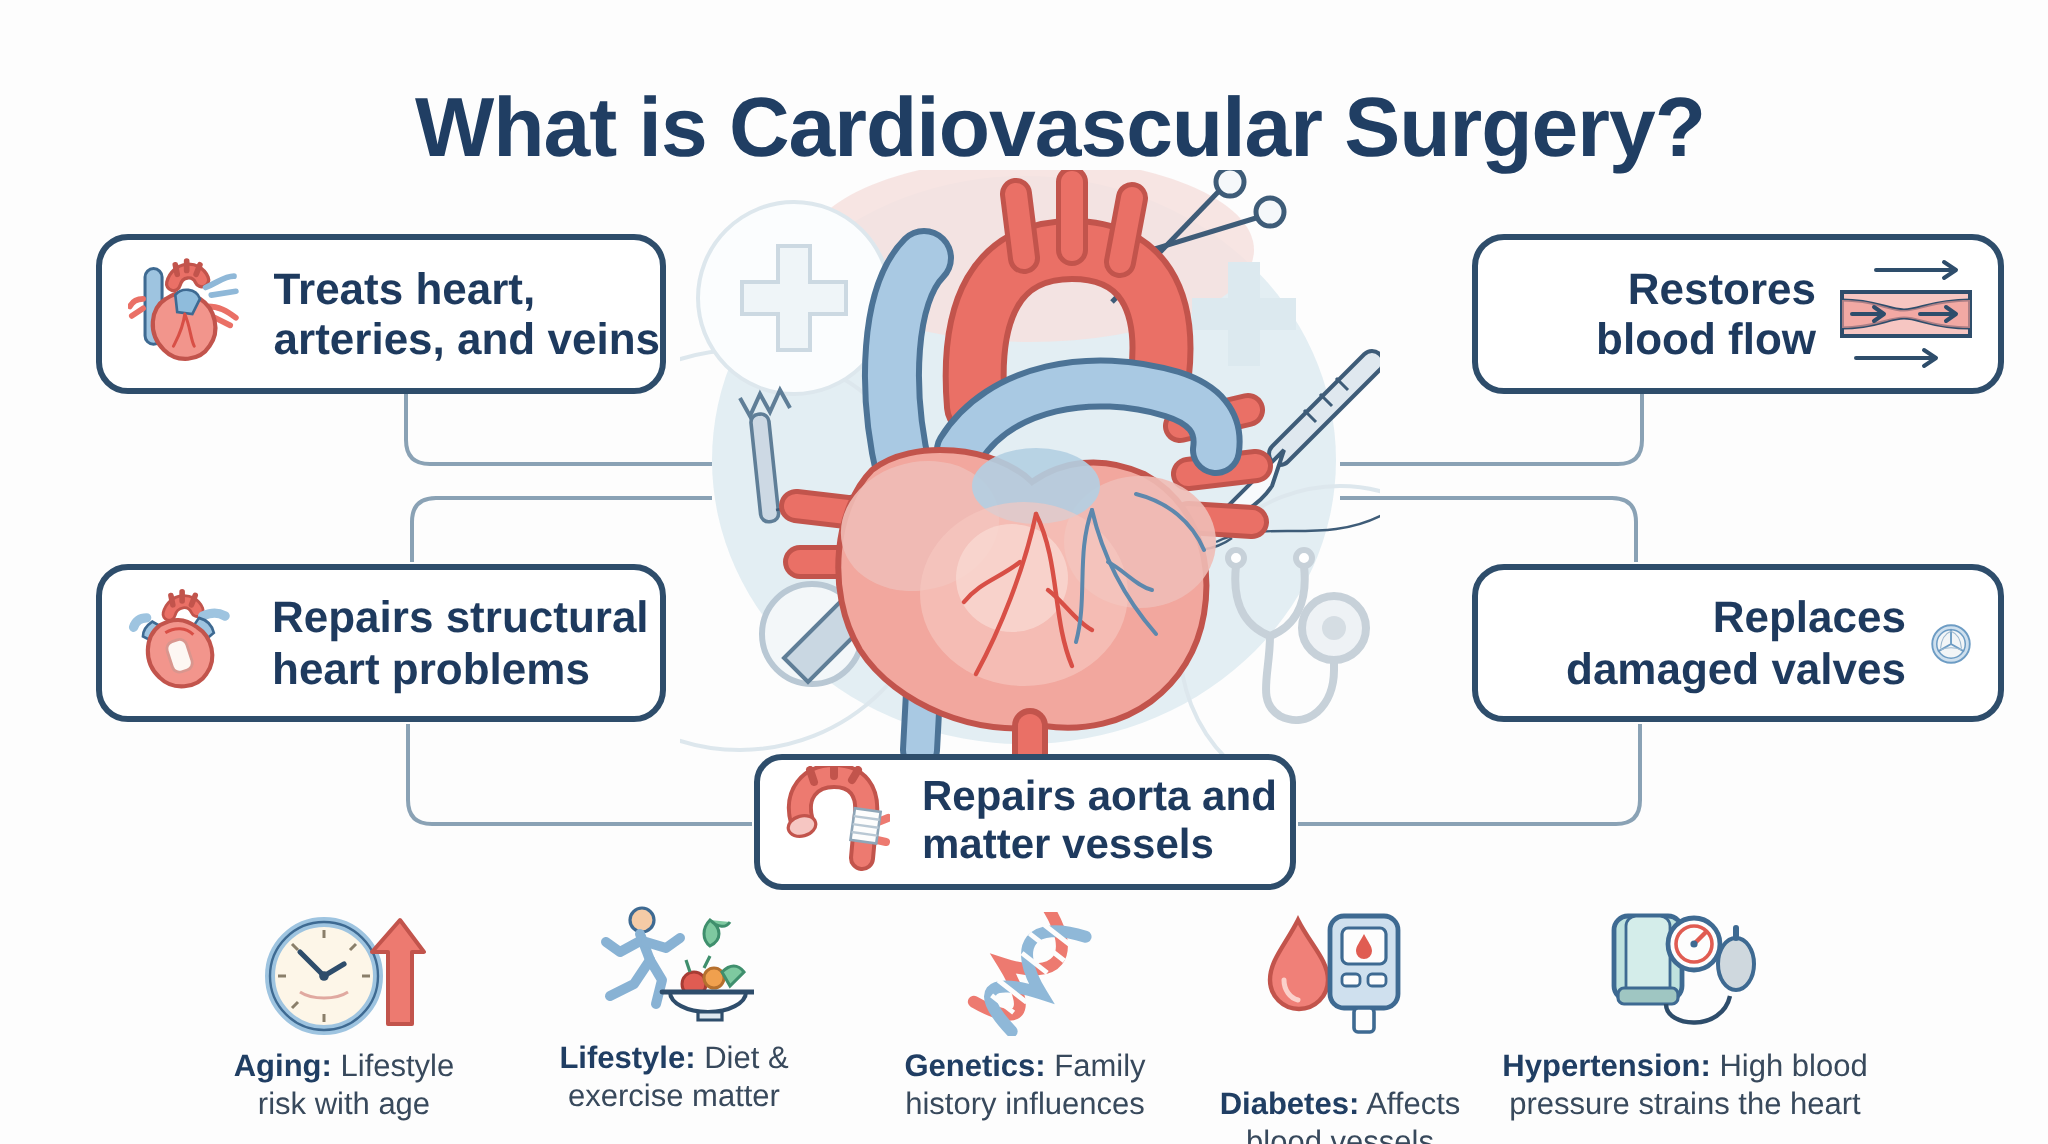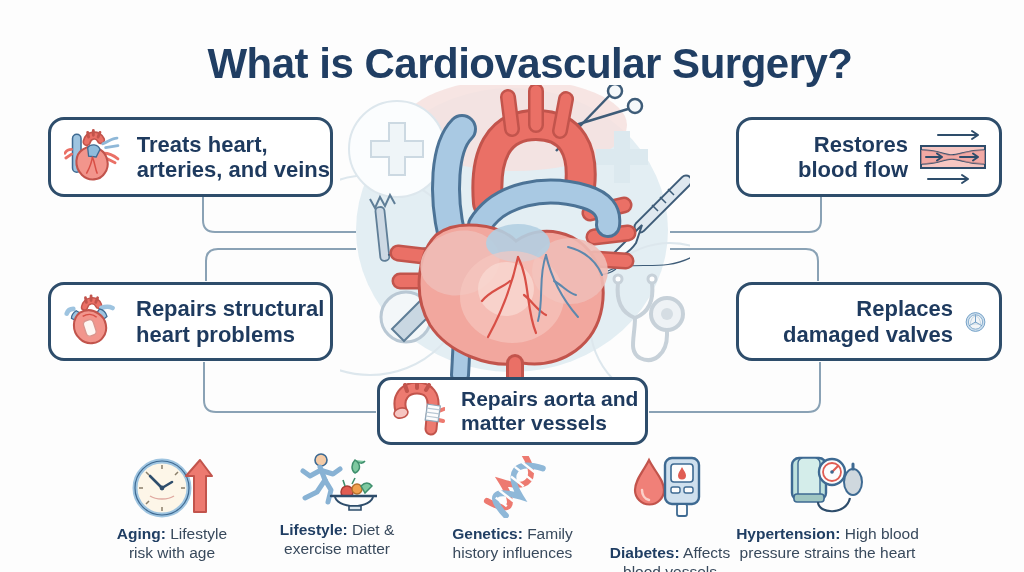--- a/index.html
+++ b/index.html
@@ -37,21 +37,21 @@
     position:absolute;display:flex;flex-direction:column;align-items:center;
     text-align:center;
   }
   .risk .icon{height:64px;display:flex;align-items:flex-end;justify-content:center;margin-bottom:6px;}
   .risk .rtext{font-size:15.5px;line-height:1.25;color:#38495c;}
   .risk .rtext b{color:#203e63;}
   #risk-aging{left:82px;top:4px;width:180px;}
   #risk-lifestyle{left:252px;top:0;width:170px;}
   #risk-genetics{left:425px;top:4px;width:175px;}
   #risk-diabetes{left:585px;top:4px;width:170px;gap:19px;}
-  #risk-hypertension{left:720px;top:4px;width:215px;}
+  #risk-hypertension{left:735px;top:4px;width:215px;}
 </style>
 </head>
 <body>
 
 <div class="canvas">
 
   <h1 class="title">What is Cardiovascular Surgery?</h1>
 
   <svg class="connectors" width="1024" height="572" viewBox="0 0 1024 572">
     <g fill="none" stroke="#8aa2b5" stroke-width="2">

